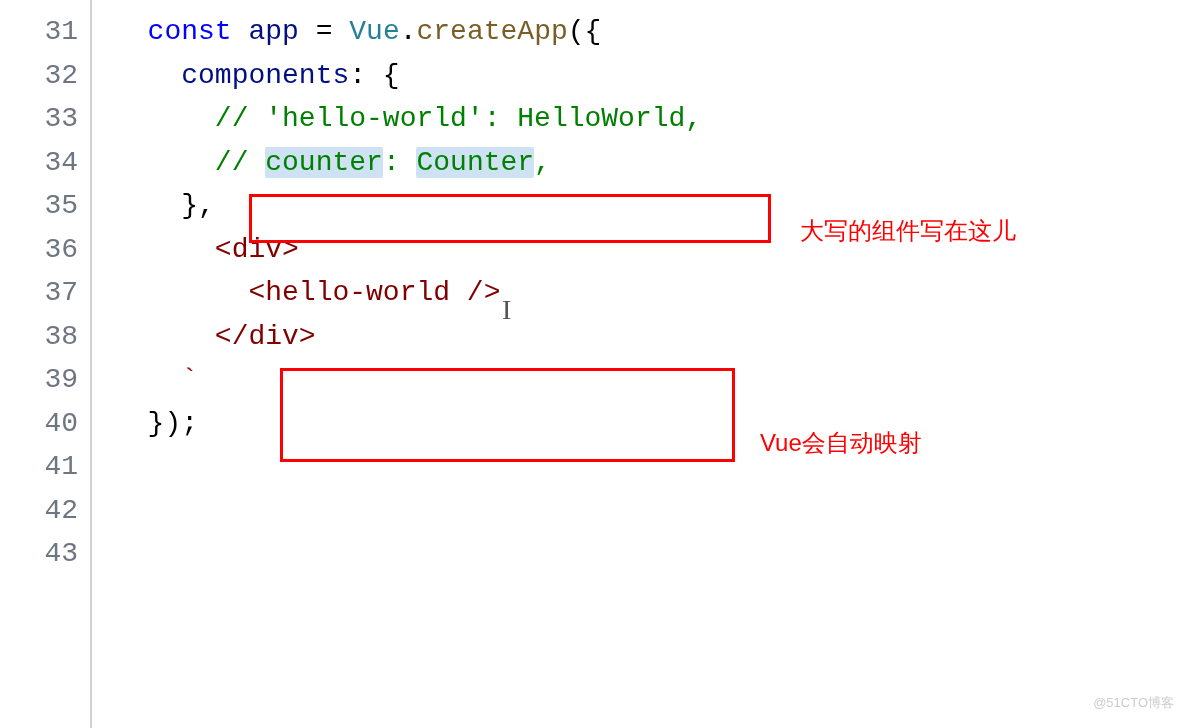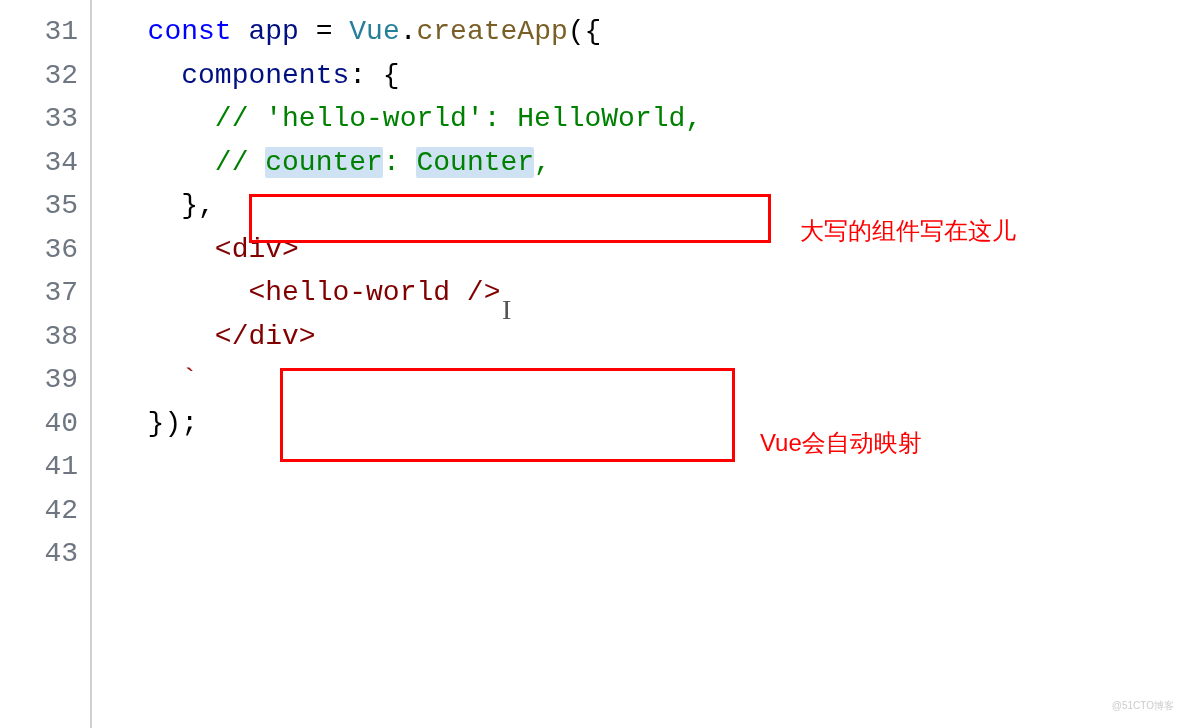--- a/index.html
+++ b/index.html
@@ -77,21 +77,21 @@
       color: #ff0000;
       font-family: 'Microsoft YaHei', 'SimHei', sans-serif;
       font-size: 24px;
       font-weight: normal;
     }
     .watermark {
       position: absolute;
       right: 10px;
       bottom: 15px;
       color: #cccccc;
-      font-size: 10px;
+      font-size: 13px;
       font-family: 'Microsoft YaHei', sans-serif;
     }
     .cursor-text {
       position: absolute;
       font-family: serif;
       color: #555;
     }
   </style>
 </head>
 <body>

